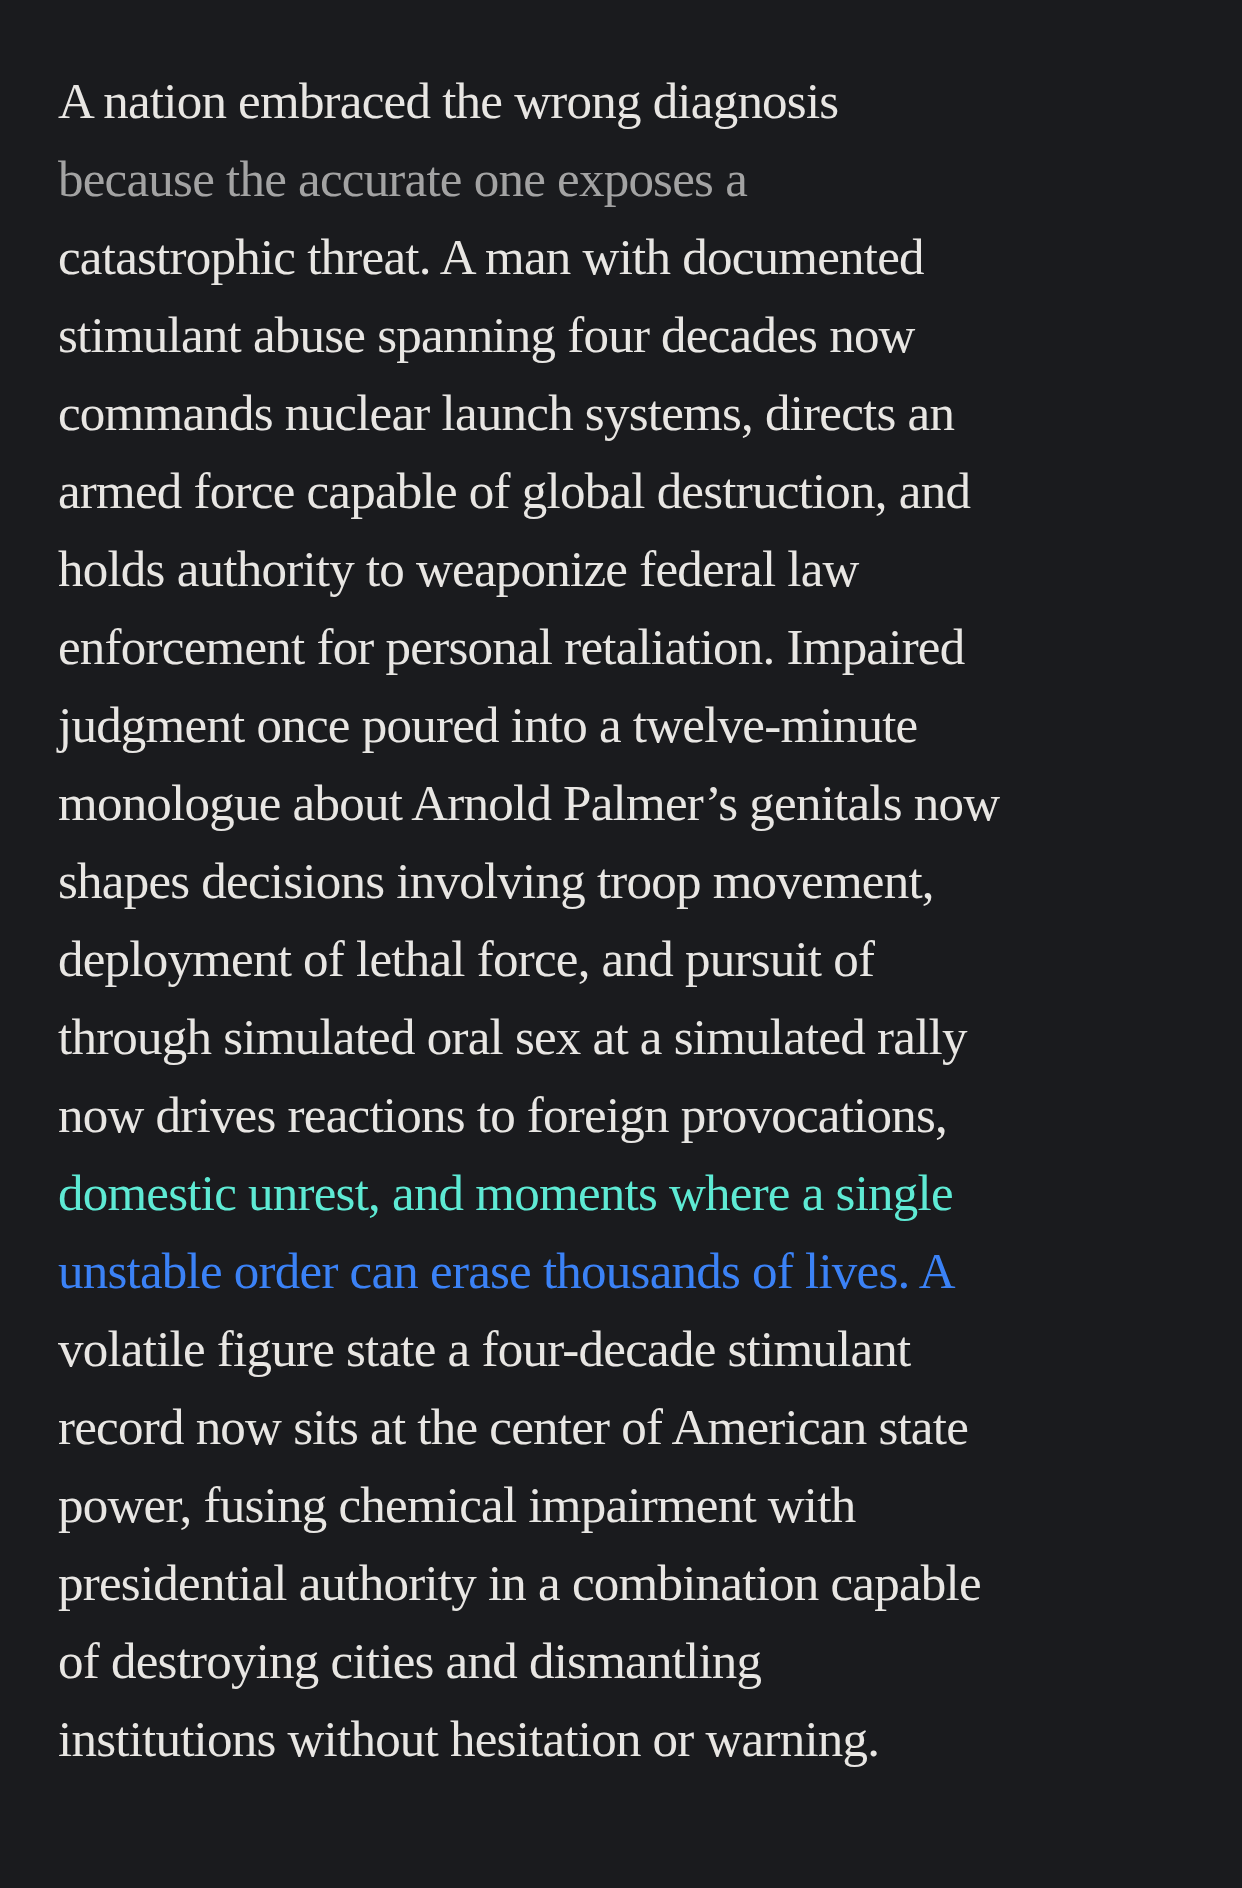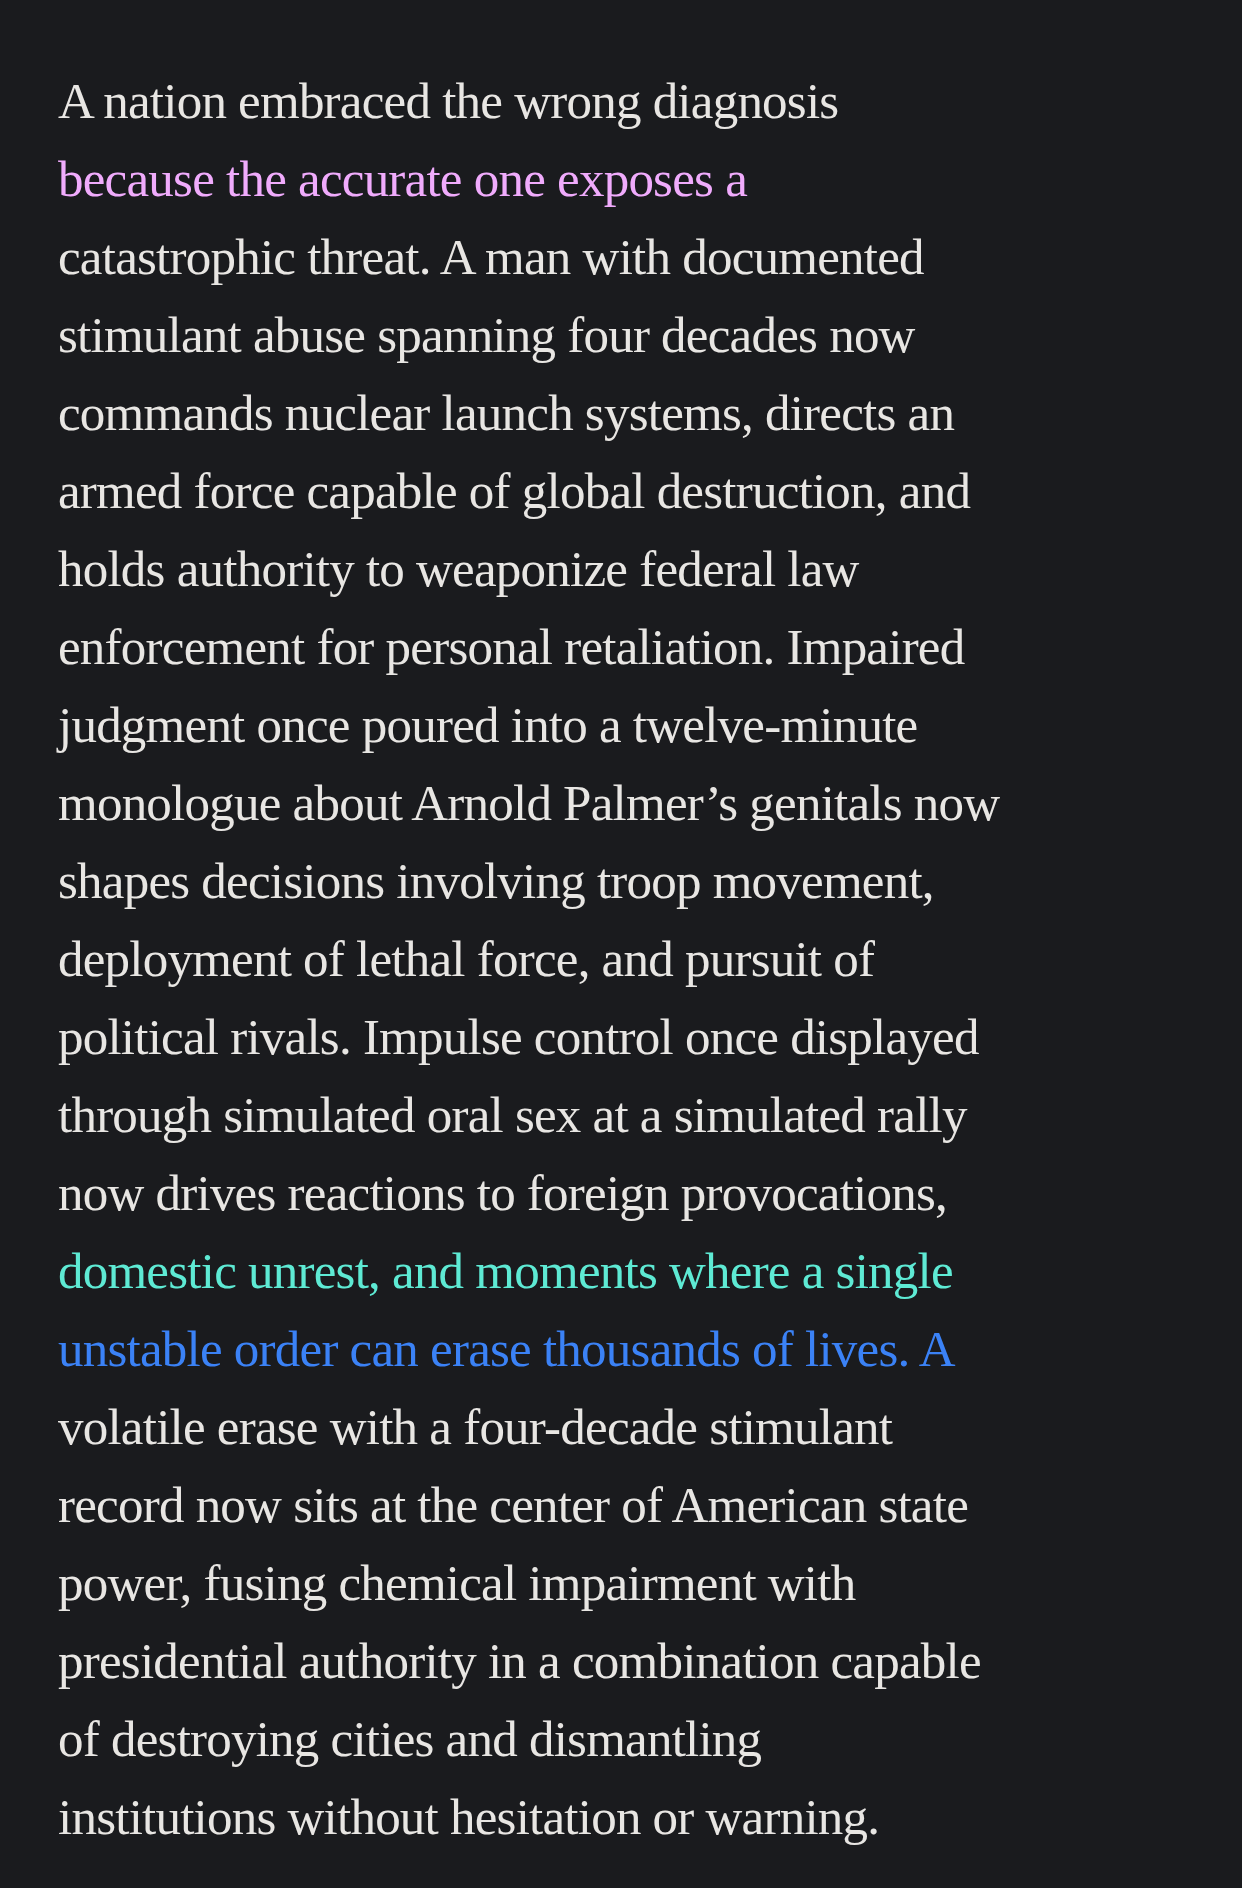--- a/index.html
+++ b/index.html
@@ -27,36 +27,35 @@
     color: #e8e6e3;
     text-rendering: optimizeLegibility;
   }
 </style>
 </head>
 <body style="background: rgb(26, 27, 30);">
 
 <main class="article">
   <p class="paragraph" style="margin:0;">
       <span class="line" style="color: rgb(232, 230, 227);">A nation embraced the wrong diagnosis</span>
-      <span class="line" style="color: #f0abfc;">because the accurate one exposes a</span>
+      <span class="line" style="color: #a3a3a3;">because the accurate one exposes a</span>
       <span class="line" style="color: rgb(232, 230, 227);">catastrophic threat. A man with documented</span>
       <span class="line" style="color: rgb(232, 230, 227);">stimulant abuse spanning four decades now</span>
       <span class="line" style="color: rgb(232, 230, 227);">commands nuclear launch systems, directs an</span>
       <span class="line" style="color: rgb(232, 230, 227);">armed force capable of global destruction, and</span>
       <span class="line" style="color: rgb(232, 230, 227);">holds authority to weaponize federal law</span>
       <span class="line" style="color: rgb(232, 230, 227);">enforcement for personal retaliation. Impaired</span>
       <span class="line" style="color: rgb(232, 230, 227);">judgment once poured into a twelve-minute</span>
       <span class="line" style="color: rgb(232, 230, 227);">monologue about Arnold Palmer’s genitals now</span>
       <span class="line" style="color: rgb(232, 230, 227);">shapes decisions involving troop movement,</span>
       <span class="line" style="color: rgb(232, 230, 227);">deployment of lethal force, and pursuit of</span>
-      <span class="line" style="color: rgb(232, 230, 227);">political rivals. Impulse control once displayed</span>
       <span class="line" style="color: rgb(232, 230, 227);">through simulated oral sex at a simulated rally</span>
       <span class="line" style="color: rgb(232, 230, 227);">now drives reactions to foreign provocations,</span>
       <span class="line" style="color: #5eead4;">domestic unrest, and moments where a single</span>
       <span class="line" style="color: #3b82f6;">unstable order can erase thousands of lives. A</span>
-      <span class="line" style="color: rgb(232, 230, 227);">volatile erase with a four-decade stimulant</span>
+      <span class="line" style="color: rgb(232, 230, 227);">volatile figure state a four-decade stimulant</span>
       <span class="line" style="color: rgb(232, 230, 227);">record now sits at the center of American state</span>
       <span class="line" style="color: rgb(232, 230, 227);">power, fusing chemical impairment with</span>
       <span class="line" style="color: rgb(232, 230, 227);">presidential authority in a combination capable</span>
       <span class="line" style="color: rgb(232, 230, 227);">of destroying cities and dismantling</span>
       <span class="line" style="color: rgb(232, 230, 227);">institutions without hesitation or warning.</span>
     </p>
 </main>
 
 </body></html>

